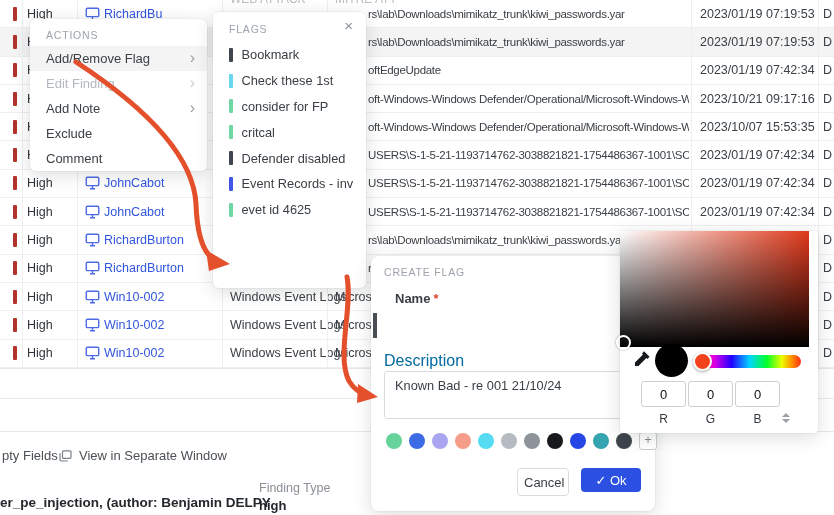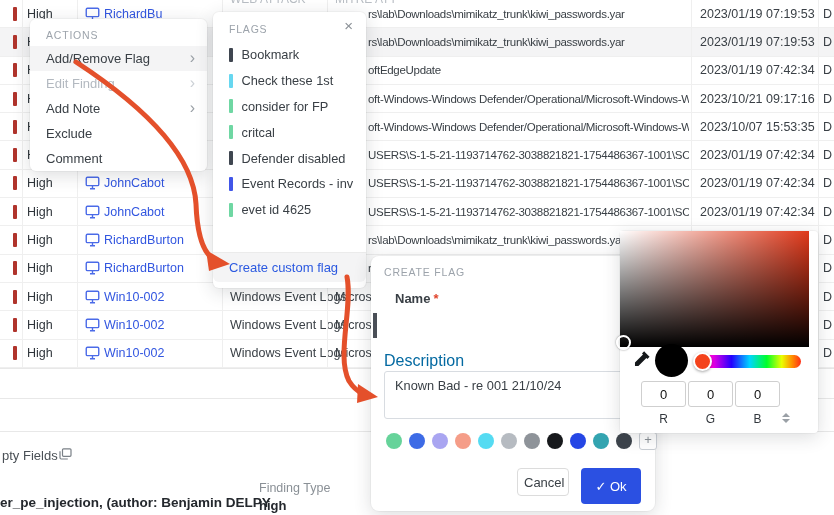--- a/index.html
+++ b/index.html
@@ -48,21 +48,21 @@
      border:1px solid #d8dce1;border-radius:3px;font:13.5px "Liberation Sans",sans-serif;color:#3a4046;padding:0 10px;outline:none;}
   #desc-label{position:absolute;left:13px;top:96px;font-size:16px;font-weight:normal;color:#0369a1;}
   #desc-input{position:absolute;left:13px;top:115px;width:255px;height:48px;box-sizing:border-box;resize:none;
      border:1px solid #d8dce1;border-radius:3px;font:12.8px "Liberation Sans",sans-serif;color:#3a4046;padding:6px 10px;outline:none;}
   #swatches{position:absolute;left:15px;top:176px;display:flex;gap:7px;align-items:center;}
   .swatch{width:16px;height:16px;border-radius:50%;cursor:pointer;flex:0 0 auto;}
   #add-swatch{width:16px;height:16px;border:1px solid #c9ced4;border-radius:3px;color:#8a9096;
      font-size:13px;line-height:14px;text-align:center;cursor:pointer;background:#fff;}
   #cancel-btn{position:absolute;left:146px;top:212px;width:52px;height:28px;background:#fff;
      border:1px solid #dcdcdc;border-radius:4px;font:13px "Liberation Sans",sans-serif;color:#3a4046;cursor:pointer;}
-  #ok-btn{position:absolute;left:210px;top:212px;width:60px;height:36px;border:none;border-radius:4px;
+  #ok-btn{position:absolute;left:210px;top:212px;width:60px;height:24px;border:none;border-radius:4px;
      color:#fff;font:13px "Liberation Sans",sans-serif;cursor:pointer;}
   
   #picker{left:620px;top:231px;width:198px;height:202px;border-radius:4px;z-index:14;}
   #sat-area{position:absolute;left:0;top:0;width:189px;height:116px;cursor:crosshair;
      background:linear-gradient(to top,#000,rgba(0,0,0,0)),linear-gradient(to right,#fff,rgba(255,255,255,0)),#e0391b;}
   #sat-cursor{position:absolute;left:-4px;top:104px;width:11px;height:11px;border:2px solid #fff;border-radius:50%;
      box-shadow:0 0 2px rgba(0,0,0,.5);}
   #eyedropper{position:absolute;left:13px;top:120px;width:18px;height:18px;cursor:pointer;}
   #color-preview{position:absolute;left:35px;top:113px;width:33px;height:33px;border-radius:50%;}
   #hue-track{position:absolute;left:74px;top:124px;width:107px;height:13px;border-radius:7px;cursor:pointer;
@@ -269,21 +269,20 @@
         </div>
         <div class="fitem">
           <span class="fbar" style="background: rgb(65, 86, 232);"></span>
           <span>Event Records - inv</span>
         </div>
         <div class="fitem">
           <span class="fbar" style="background: rgb(111, 215, 163);"></span>
           <span>evet id 4625</span>
         </div>
       </div>
-    <div id="create-flag-row">Create custom flag</div>
   </div>
 
   <div id="dialog" class="panel">
     <div id="dialog-title">CREATE FLAG</div>
     <div id="name-label">
       <span>Name</span><span class="req">*</span>
     </div>
     <div id="name-marker"></div>
     <div id="desc-label">Description</div>
     <textarea id="desc-input" style="">Known Bad - re 001 21/10/24</textarea>
@@ -329,20 +328,21 @@
       </div>
   </div>
 
   <div class="hline" id="footer-line"></div>
   <div id="empty-fields">pty Fields</div>
   <div id="sep-win">
     <svg width="13" height="12" viewBox="0 0 13 12">
         <rect x="3.5" y="0.8" width="8.5" height="7.5" rx="1" fill="none" stroke="#7a8087" stroke-width="1.2"></rect>
         <path d="M1 3.2v6.6a1.2 1.2 0 0 0 1.2 1.2h6.6" fill="none" stroke="#7a8087" stroke-width="1.2"></path>
       </svg>
+    <span>View in Separate Window</span>
   </div>
   <div id="detail-title">er_pe_injection, (author: Benjamin DELPY</div>
   <div id="ftype-label">Finding Type</div>
   <div id="ftype-value">high</div>
 
   <svg id="arrows" width="834" height="515">
     <path d="M76 62 C 128 96, 193 148, 196 204 C 197 233, 202 251, 213 259" fill="none" stroke="#e4502b" stroke-width="5" stroke-linecap="round"></path>
     <polygon points="230,264 206,250 209,271" fill="#e4502b"></polygon>
     <path d="M347 277 C 353 307, 336 356, 349 381 C 354 389, 359 392, 363 394" fill="none" stroke="#e4502b" stroke-width="5" stroke-linecap="round"></path>
     <polygon points="378,397 358,384 357,403" fill="#e4502b"></polygon>

